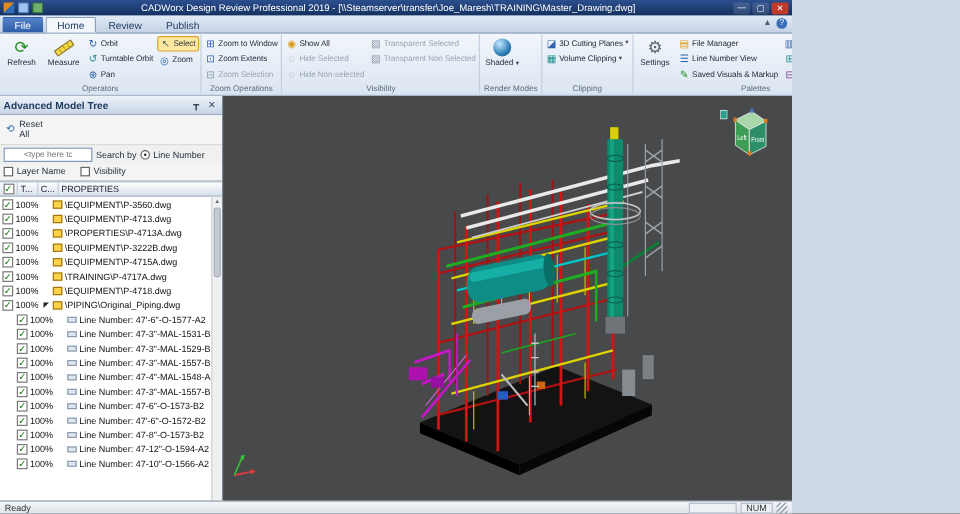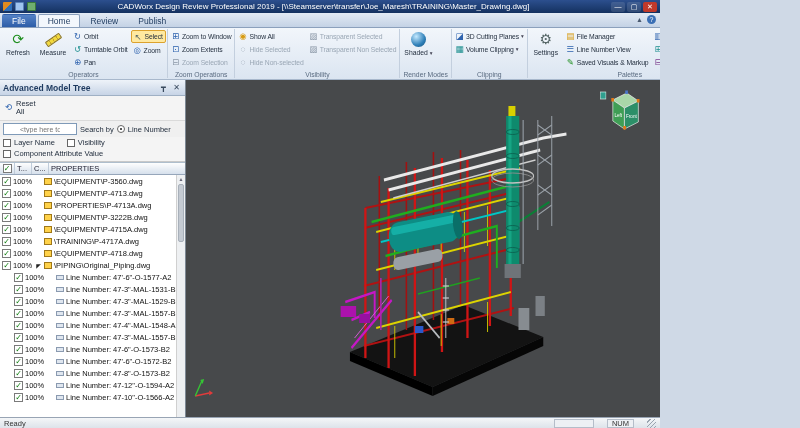--- a/index.html
+++ b/index.html
@@ -85,21 +85,21 @@
 .varrow{height:9px;text-align:center;font-size:5px;color:#667;line-height:9px}
 .vthumb{margin:0 1px;height:58px;background:#c4cad2;border:1px solid #a8b0ba;border-radius:2px}
 
 
 .viewport{flex:1;position:relative;background:#47494b;min-width:0}
 .viewport svg{position:absolute;inset:0;display:block}
 svg text{font-family:"Liberation Sans","DejaVu Sans",sans-serif}
 
 
 .statusbar{height:11px;background:linear-gradient(#f4f6f8,#dde3ea);border-top:1px solid #98a4b4;display:flex;align-items:center;padding:0 4px;font-size:7.5px;color:#333}
-.sb-right{margin-left:auto;display:flex;align-items:center;gap:13px}
+.sb-right{margin-left:auto;display:flex;align-items:center;gap:3px}
 .sb-cell{border:1px solid #b4bdc9;background:#edf0f4;padding:0 4px;height:9px;display:flex;align-items:center}
 .sb-blank{width:40px}
 .grip{width:9px;height:9px;background:repeating-linear-gradient(135deg,transparent 0 2px,#9aa4b0 2px 3px)}
 </style>
 </head>
 <body>
 
 <div class="app">
 
   <div class="titlebar">
@@ -330,26 +330,20 @@
 
       <div class="filters">
         <div class="filter-row">
           <span class="fitem">
             <span class="chk"></span>
             <span>Layer Name</span>
           </span>
           <span class="fitem">
             <span class="chk"></span>
             <span>Visibility</span>
-          </span>
-        </div>
-        <div class="filter-row">
-          <span class="fitem">
-            <span class="chk"></span>
-            <span>Component Attribute Value</span>
           </span>
         </div>
       </div>
 
       <div class="grid-header">
         <span class="gh-cell col-chk">
             <span class="cbx">✓</span>
           </span>
         <span class="gh-cell col-t">T...</span>
         <span class="gh-cell col-c">C...</span>

